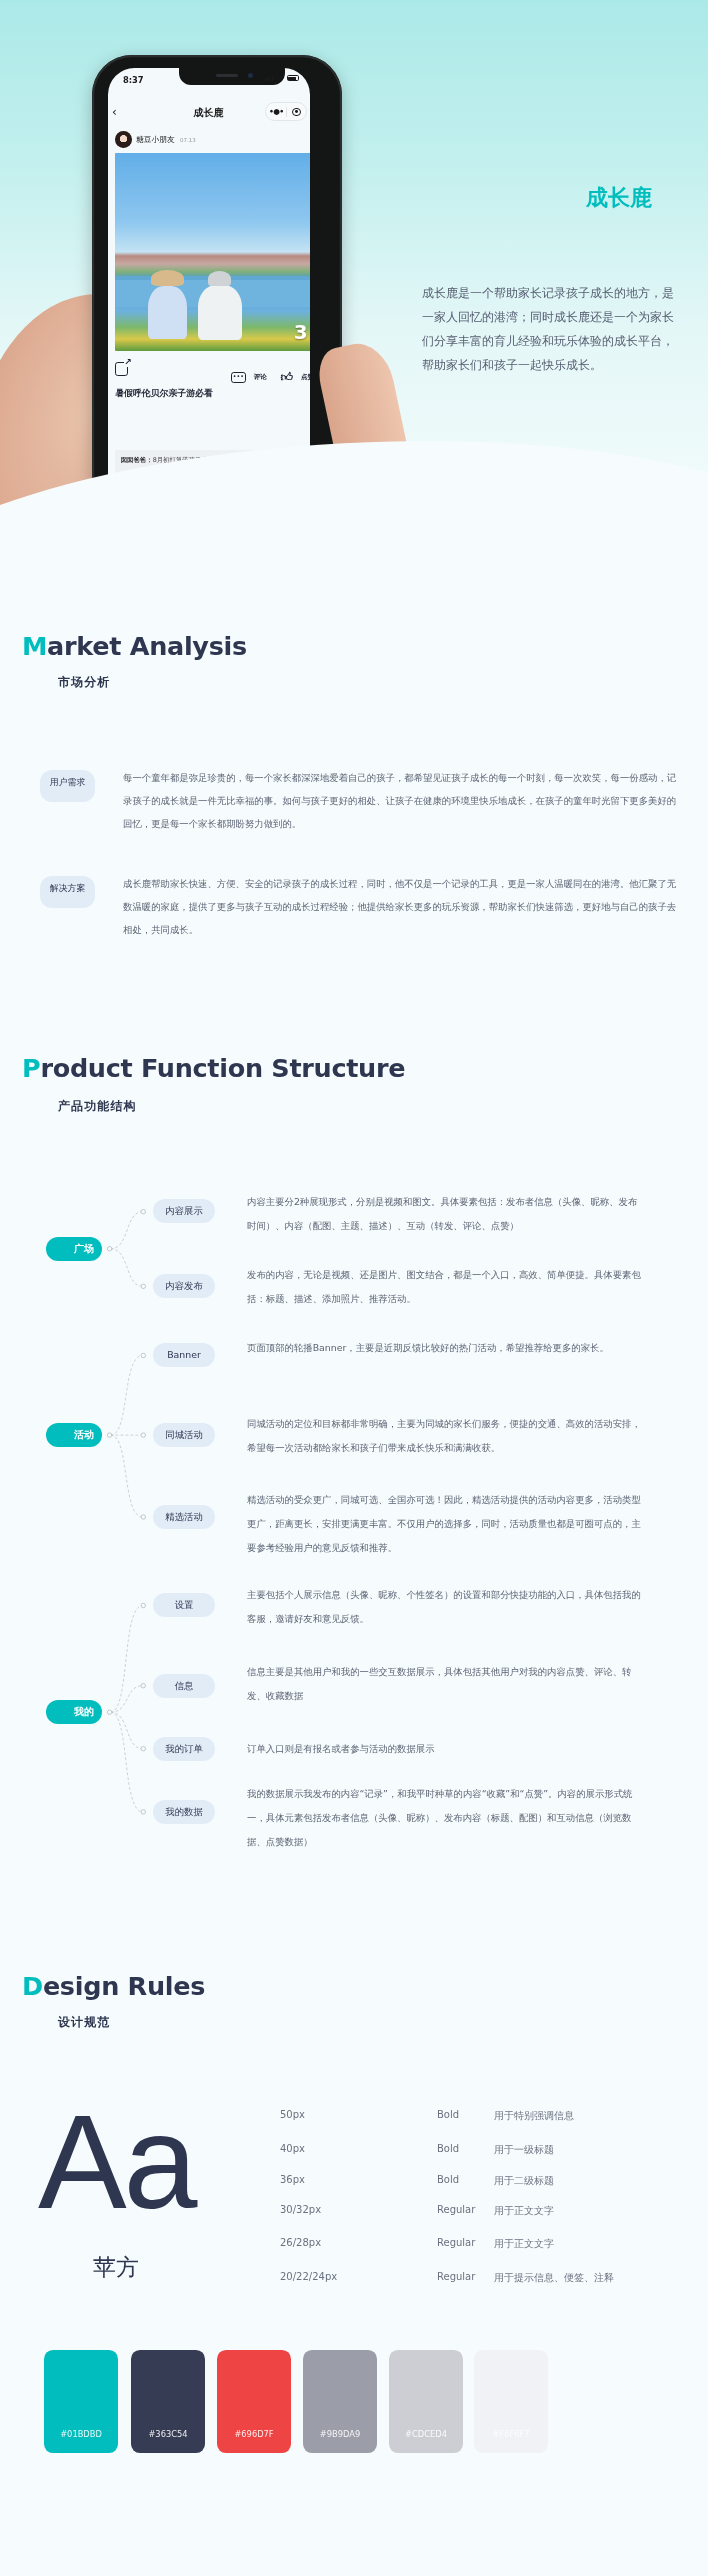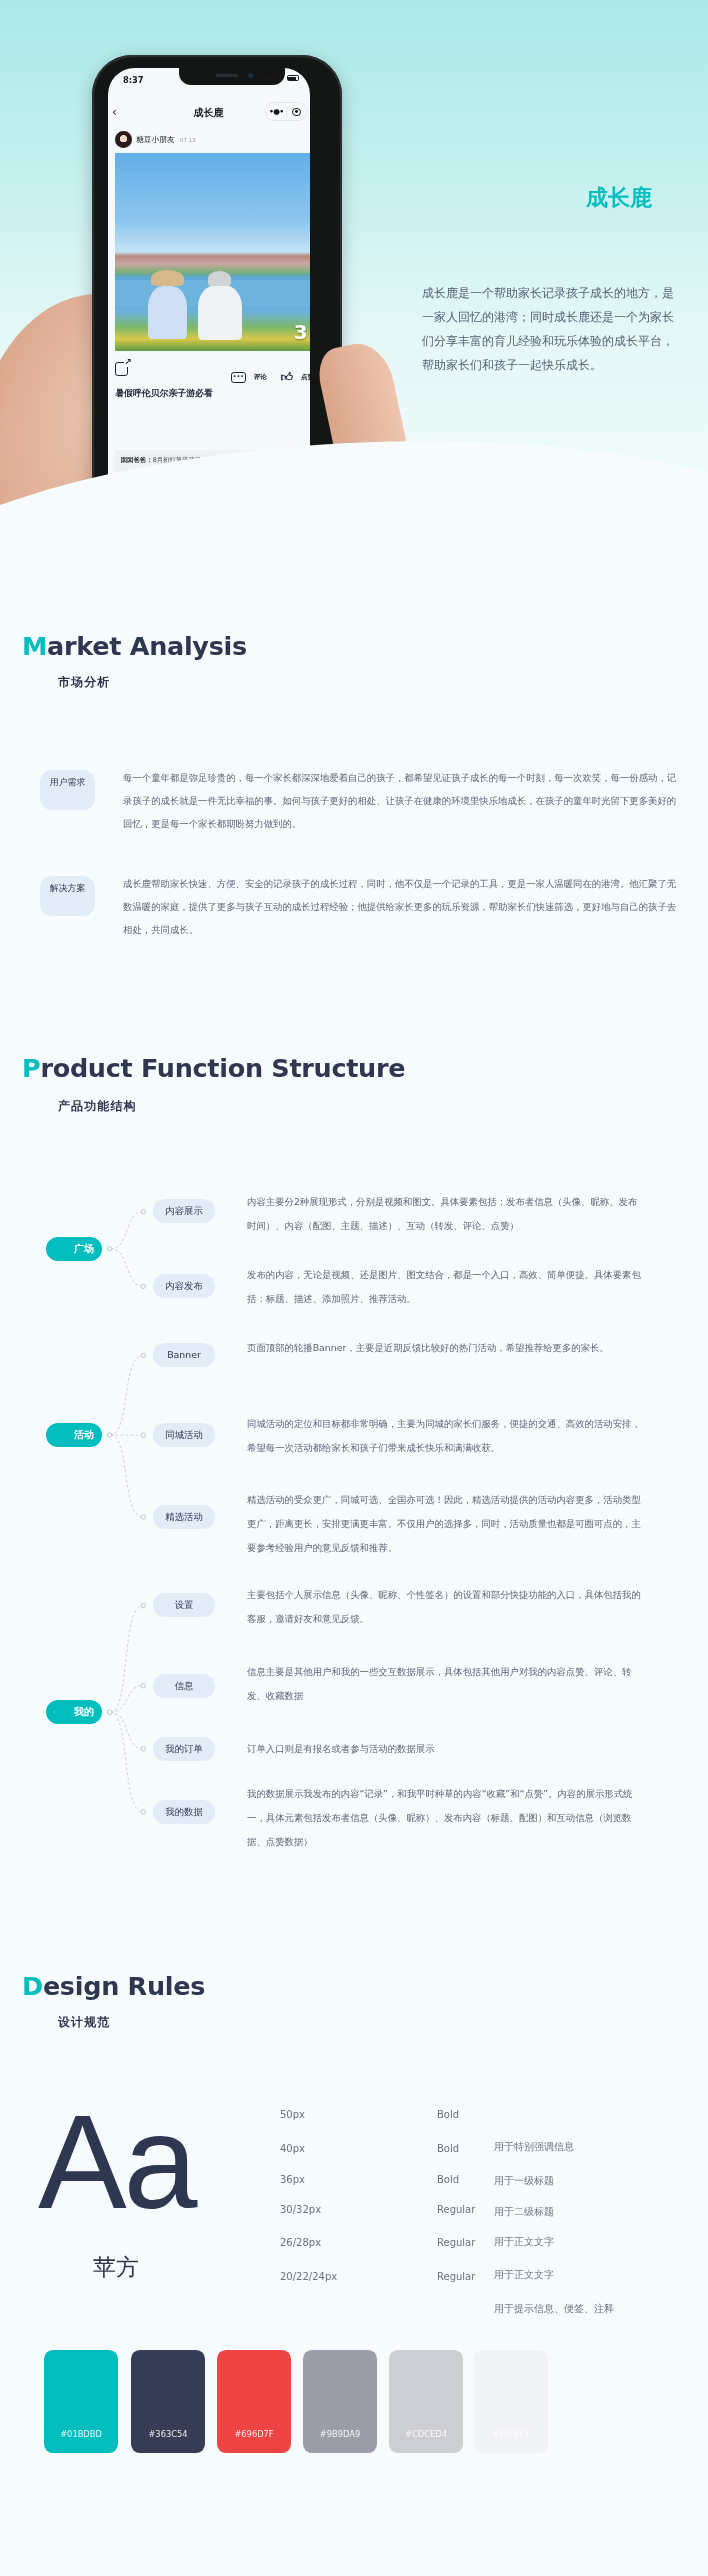--- a/index.html
+++ b/index.html
@@ -102,36 +102,36 @@
   .brand-title { position: absolute; left: 586px; top: 183px; font-size: 22px; font-weight: bold; color: #01bdbd; }
   .brand-desc { position: absolute; left: 422px; top: 281px; width: 260px; font-size: 12px; line-height: 24px; color: #555d70; }
 
   
   .sec-title { position: absolute; left: 22px; font-size: 25.5px; font-weight: bold; color: #2e3650; letter-spacing: -0.3px; }
   .sec-title .accent { color: #01bdbd; }
   .sec-sub { position: absolute; left: 22px; font-size: 12px; font-weight: bold; color: #2e3650; letter-spacing: 1.1px; margin-left: 36px; }
 
   
   .ma-row { position: absolute; left: 40px; width: 609px; }
-  .tag { position: absolute; left: 0; top: 4.4px; width: 55px; height: 40px; border-radius: 12px; background: #e2ecf7; font-size: 8.9px; line-height: 24px; text-align: center; color: #2e3650; }
+  .tag { position: absolute; left: 0; top: 4.4px; width: 55px; height: 32px; border-radius: 12px; background: #e2ecf7; font-size: 8.9px; line-height: 24px; text-align: center; color: #2e3650; }
   .ma-text { position: absolute; left: 83px; top: 0; width: 559px; font-size: 9.4px; line-height: 23px; color: #5c6273; }
 
   
   .mm-root { position: absolute; left: 46px; width: 56px; height: 24px; border-radius: 12px; background: #01bdbd; color: #fff; font-size: 10px; font-weight: bold; line-height: 24px; text-align: center; padding-left: 20px; }
   .mm-leaf { position: absolute; left: 153px; width: 62px; height: 24px; border-radius: 12px; background: #e2ecf7; color: #2e3650; font-size: 9.4px; line-height: 24px; text-align: center; }
   .mm-desc { position: absolute; left: 247px; width: 399px; font-size: 9.4px; line-height: 24px; color: #5c6273; }
   .mm-lines { position: absolute; left: 0; top: 0; width: 708px; height: 2576px; pointer-events: none; }
 
   
   .aa { position: absolute; left: 38px; top: 2107px; font-size: 133px; line-height: 111px; color: #2e3650; font-family: "Liberation Sans", sans-serif; letter-spacing: -3.3px; }
   .aa-name { position: absolute; left: 93px; top: 2252px; font-size: 23px; color: #2e3650; }
   .type-row { position: absolute; left: 280px; width: 398px; font-size: 10px; color: #6b7080; }
   .type-row span { position: absolute; top: 0; white-space: nowrap; }
   .type-row .c2 { left: 111px; margin-left: 46px; }
-  .type-row .c3 { left: 214px; margin-top: 31px; }
+  .type-row .c3 { left: 214px; }
 
   .swatch { position: absolute; top: 2350px; width: 74px; height: 103px; border-radius: 8.9px; }
   .swatch span { position: absolute; left: 0; bottom: 14.4px; width: 100%; text-align: center; font-size: 8.3px; color: rgba(255,255,255,.9); }
 </style>
 </head>
 <body>
 
 <section class="hero">
   <div class="hand"></div>
 

